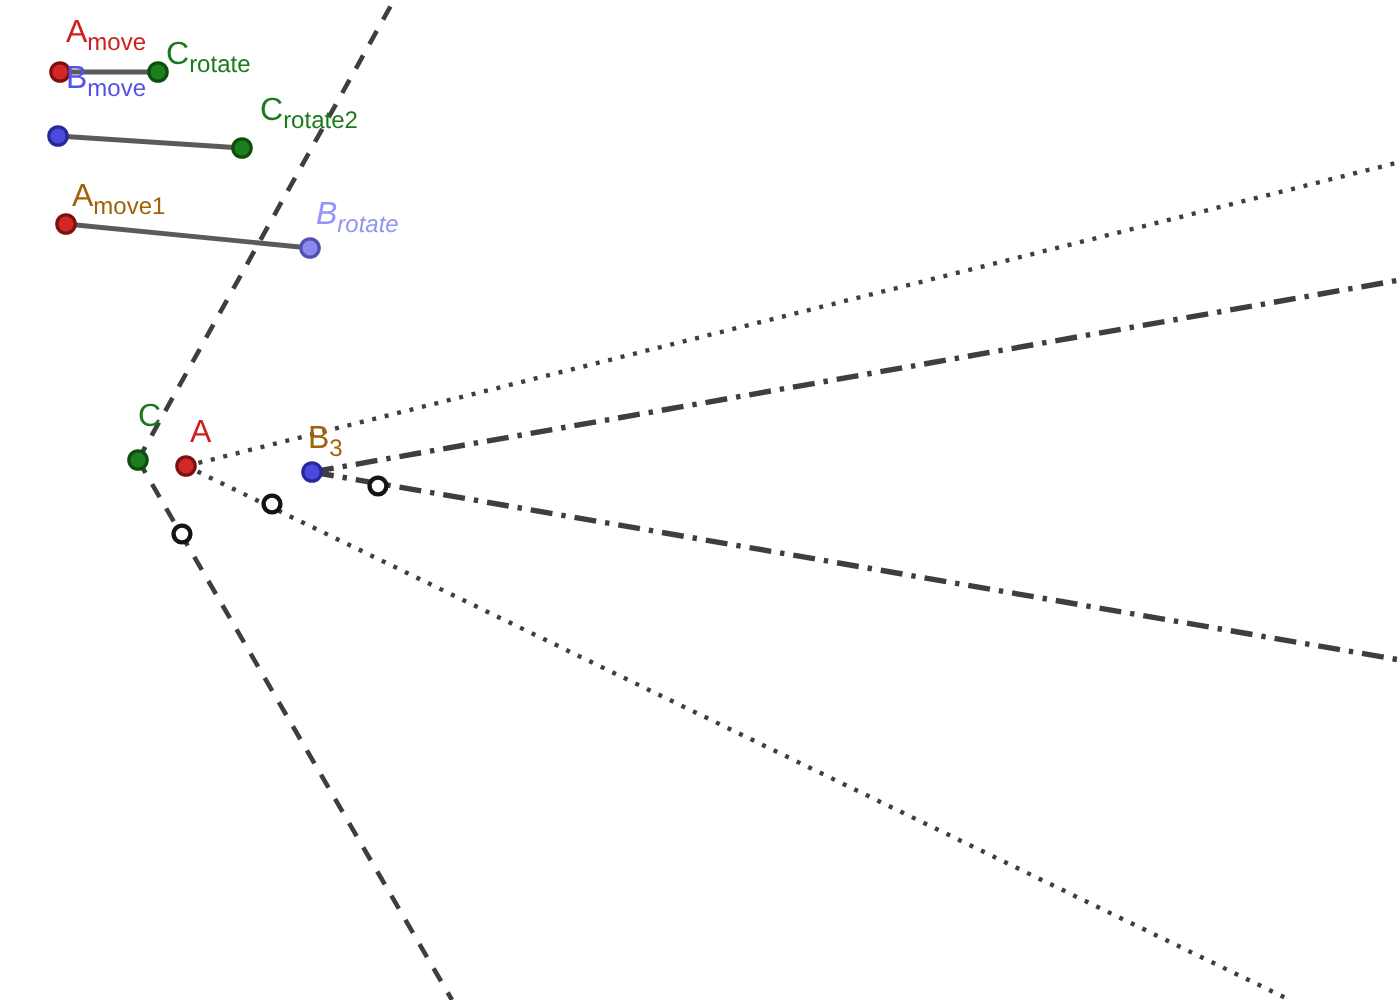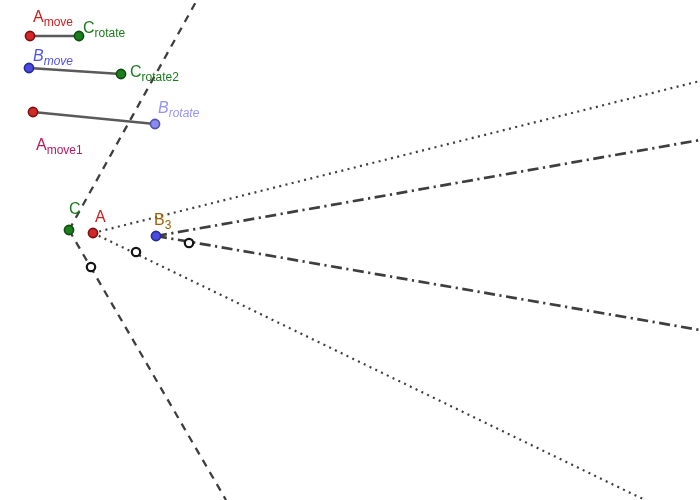--- a/index.html
+++ b/index.html
@@ -57,21 +57,21 @@
       <circle cx="121" cy="74" r="4.6" fill="#1e7d1e" stroke="#0c4f0c" stroke-width="1.6"></circle>
       <circle cx="33" cy="112" r="4.6" fill="#d42727" stroke="#7c1010" stroke-width="1.6"></circle>
       <circle cx="155" cy="124" r="4.6" fill="#8a8aec" stroke="#5050b0" stroke-width="1.6"></circle>
       <circle cx="69" cy="230" r="4.6" fill="#1e7d1e" stroke="#0c4f0c" stroke-width="1.6"></circle>
       <circle cx="93" cy="233" r="4.6" fill="#d42727" stroke="#7c1010" stroke-width="1.6"></circle>
       <circle cx="156" cy="236" r="4.6" fill="#4a4adf" stroke="#28289b" stroke-width="1.6"></circle>
     </svg>
   <div id="labels">
       <div class="pt-label" style="left: 33px; top: 9px; color: rgb(204, 31, 31);"><span>A</span><span class="sub">move</span></div>
       <div class="pt-label" style="left: 83px; top: 20px; color: rgb(27, 122, 27);"><span>C</span><span class="sub">rotate</span></div>
-      <div class="pt-label" style="left: 33px; top: 48px; color: rgb(83, 83, 232); font-style: italic;"><span>B</span><span class="sub">move</span></div>
-      <div class="pt-label" style="left: 130px; top: 64px; color: rgb(27, 122, 27);"><span>C</span><span class="sub">rotate2</span></div>
-      <div class="pt-label" style="left: 36px; top: 91px; color: #be185d; margin-top: 46px;"><span>A</span><span class="sub">move1</span></div>
+      <div class="pt-label" style="left: 33px; top: 32px; color: rgb(83, 83, 232);"><span>B</span><span class="sub">move</span></div>
+      <div class="pt-label" style="left: 130px; top: 48px; color: rgb(27, 122, 27);"><span>C</span><span class="sub">rotate2</span></div>
+      <div class="pt-label" style="left: 36px; top: 91px; color: #a16207;"><span>A</span><span class="sub">move1</span></div>
       <div class="pt-label" style="left: 158px; top: 100px; color: rgb(149, 149, 245); font-style: italic;"><span>B</span><span class="sub">rotate</span></div>
       <div class="pt-label" style="left: 69px; top: 201px; color: rgb(27, 122, 27);"><span>C</span></div>
       <div class="pt-label" style="left: 95px; top: 209px; color: rgb(204, 31, 31);"><span>A</span></div>
       <div class="pt-label" style="left: 154px; top: 212px; color: #a16207;"><span>B</span><span class="sub">3</span></div>
     </div>
 </div>
 
 </body></html>

